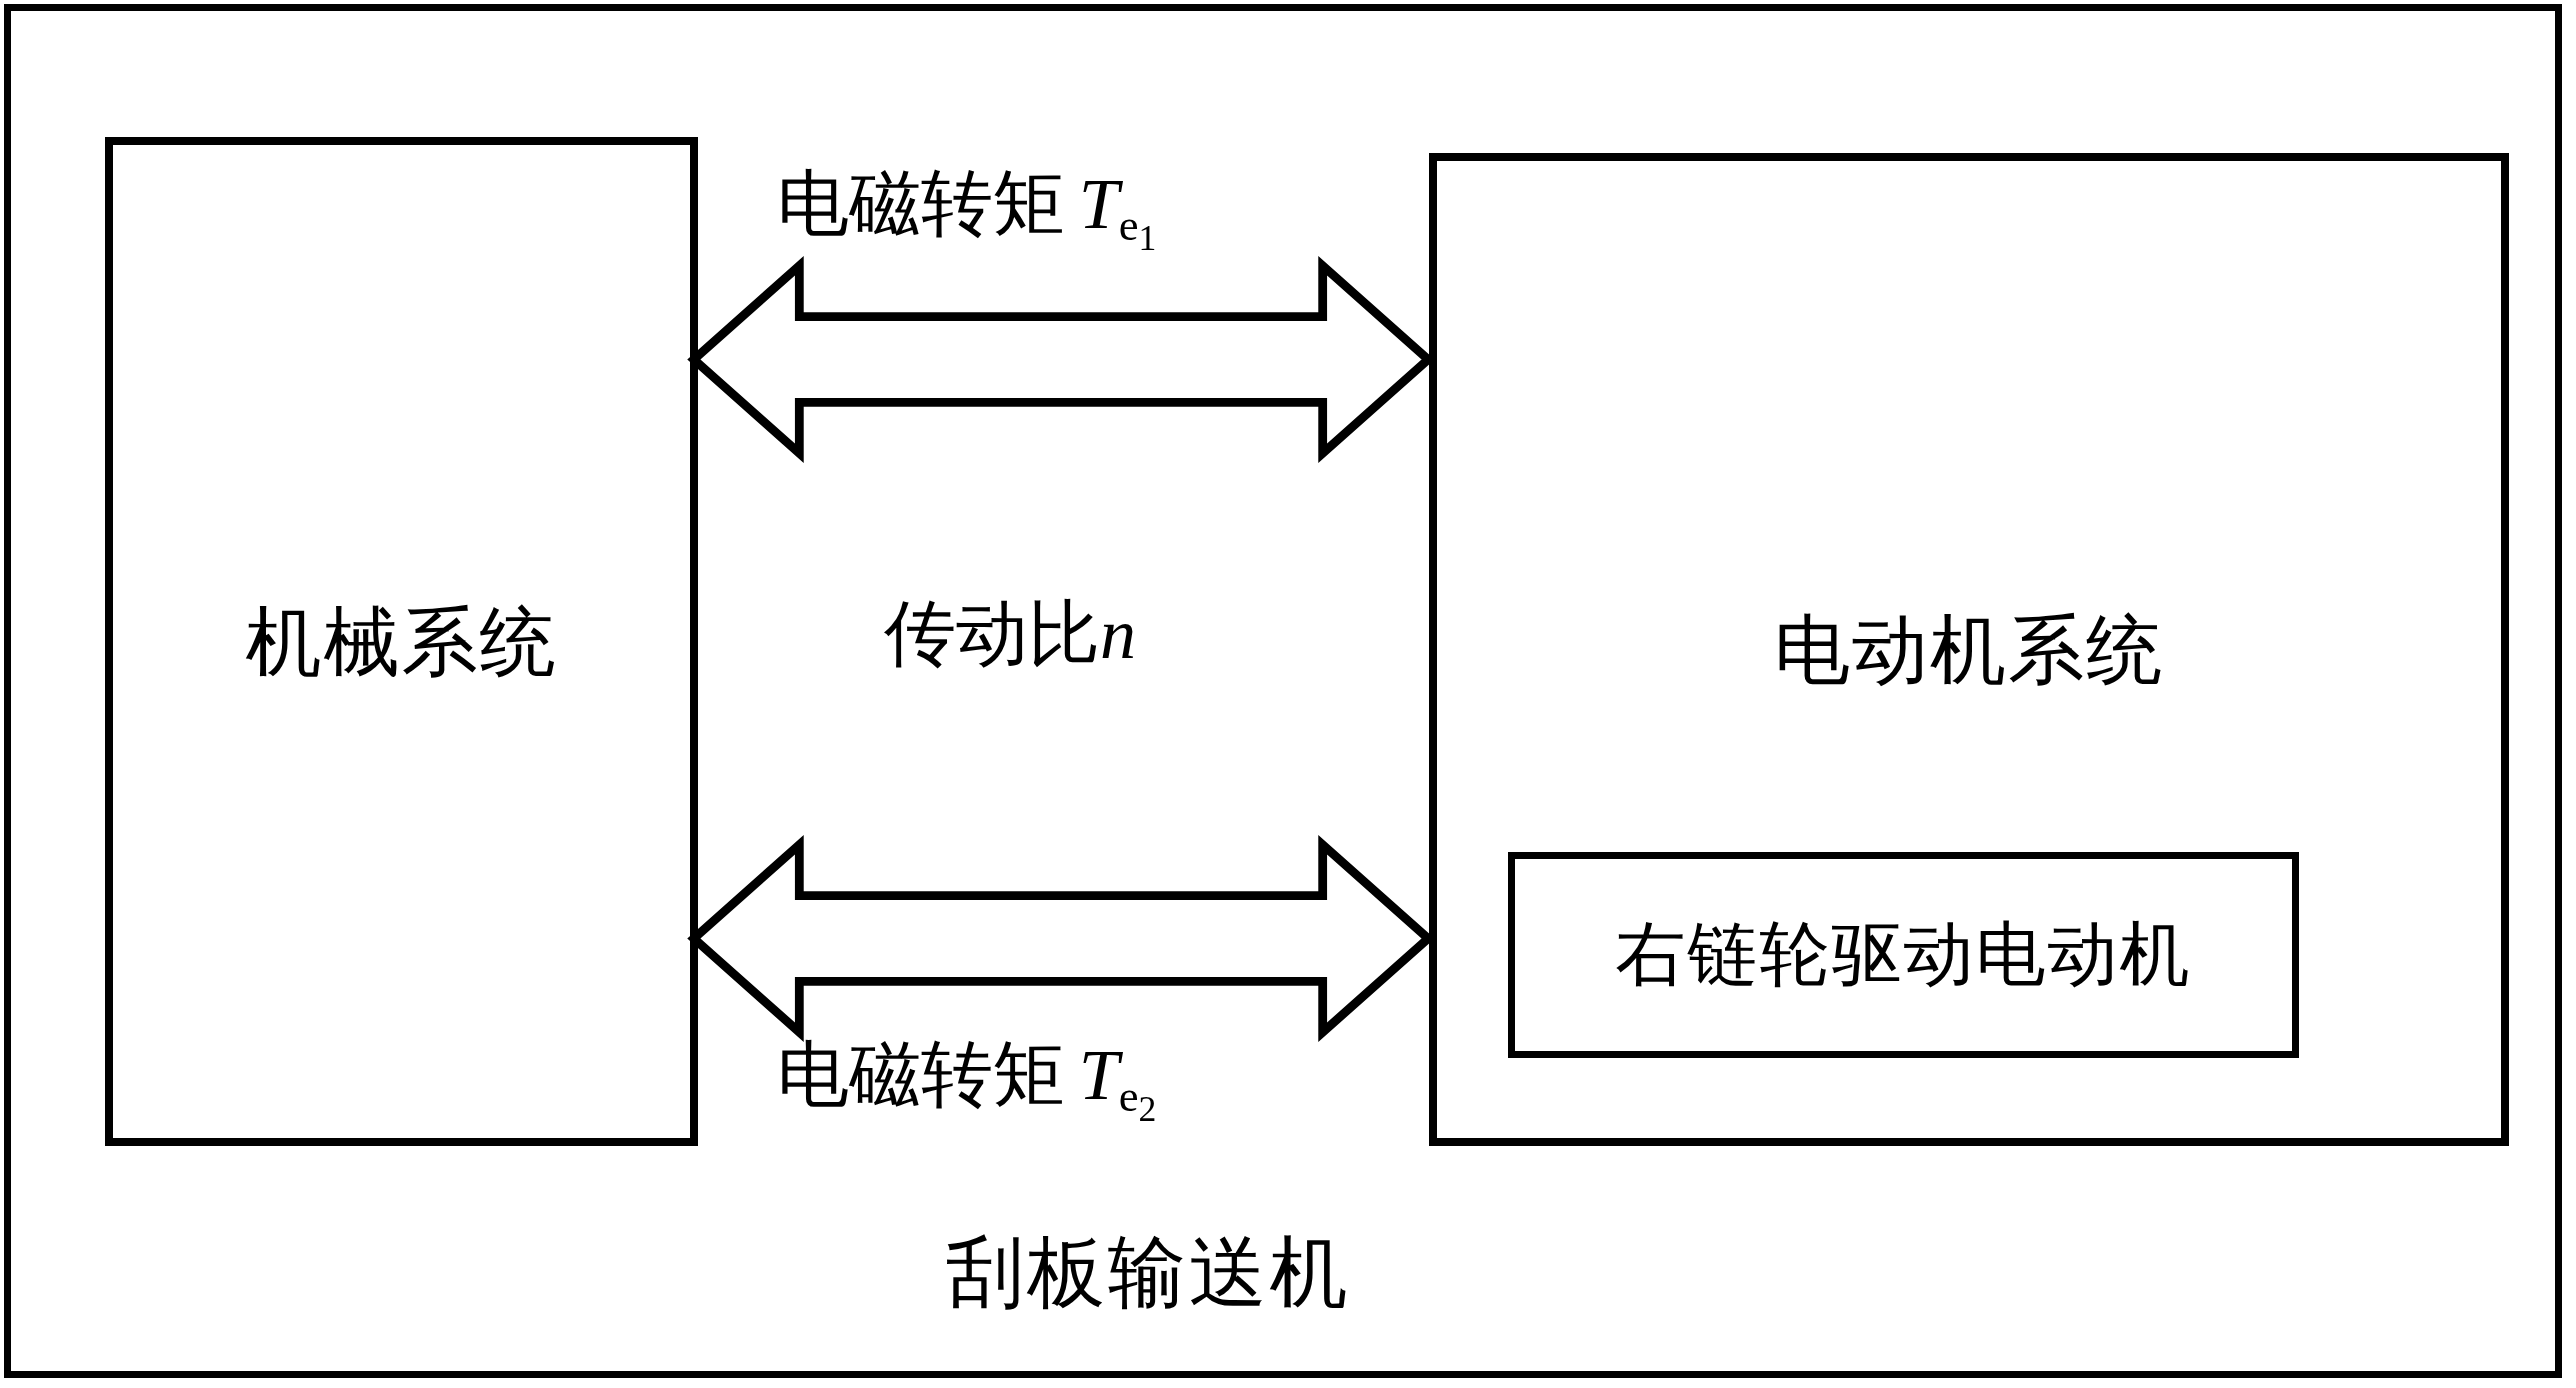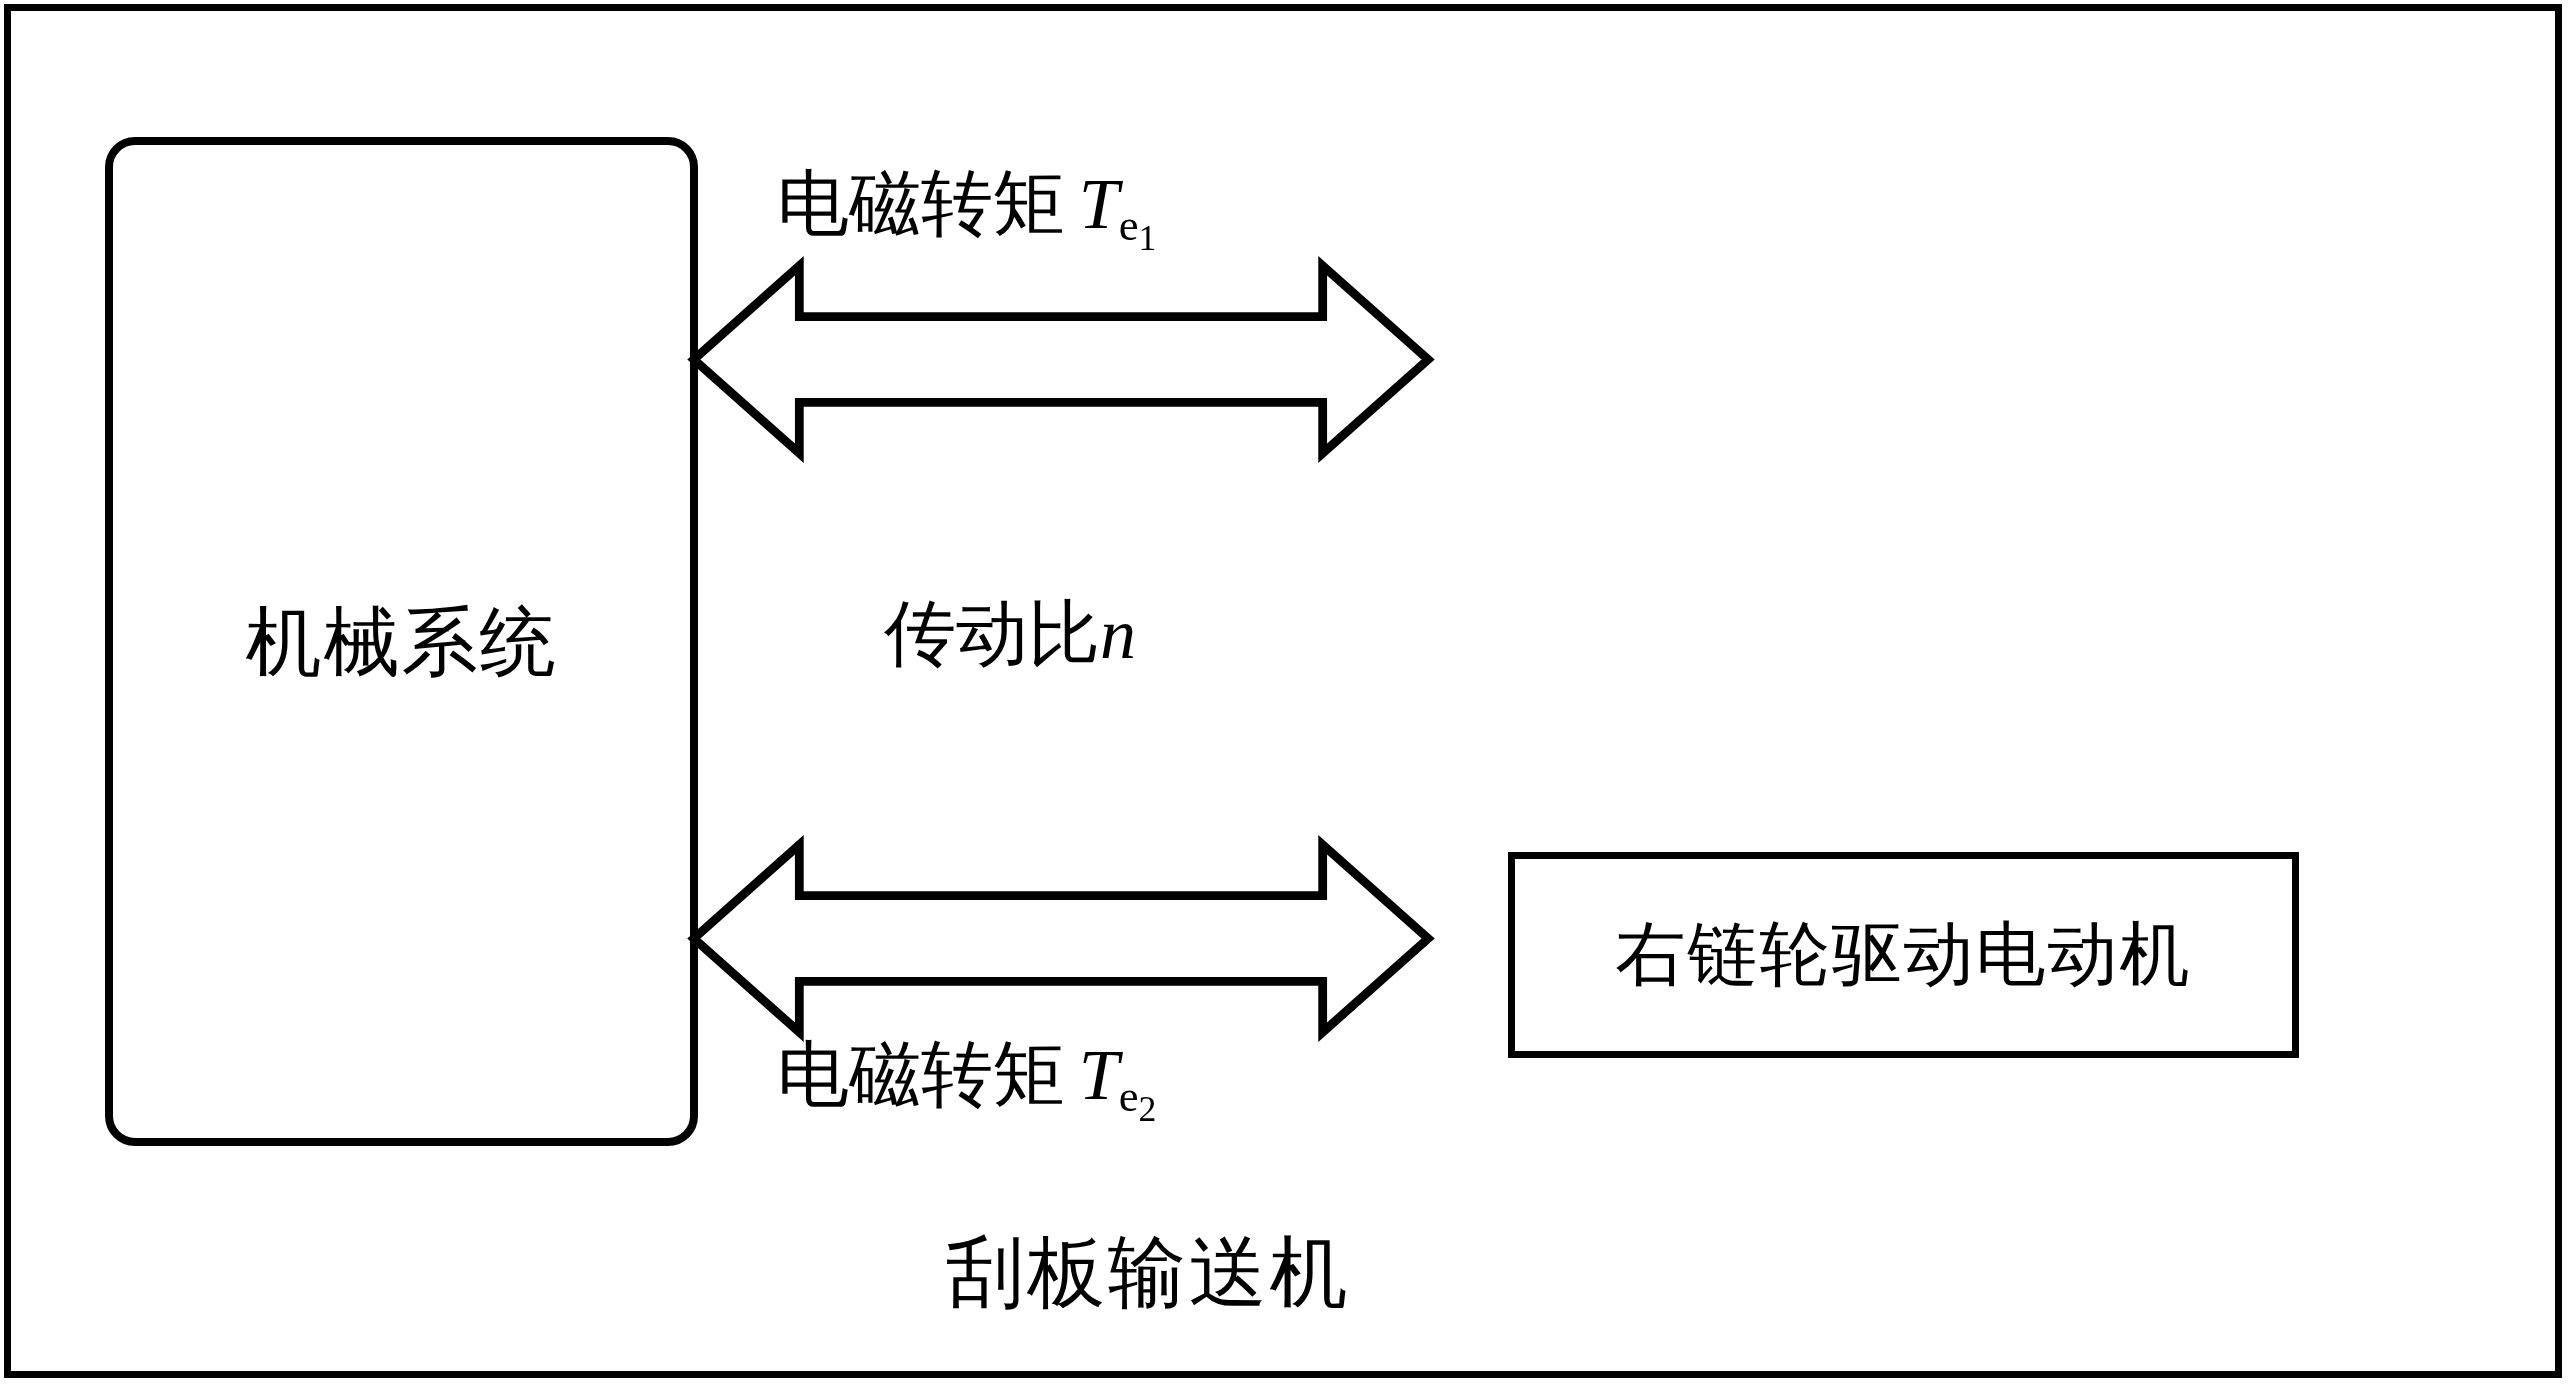--- a/index.html
+++ b/index.html
@@ -49,21 +49,20 @@
     display: flex;
     align-items: center;
     justify-content: center;
   }
 
   #mechanical-box {
     left: 105px;
     top: 137px;
     width: 593px;
     height: 1009px;
-    border-radius: 30px;
   }
   #motor-box {
     left: 1429px;
     top: 153px;
     width: 1080px;
     height: 993px;
   }
   #motor-left-box {
     left: 1508px;
     top: 257px;
@@ -173,20 +172,23 @@
 <body>
 
 <div id="canvas">
 
   <div class="outer-frame"></div>
 
   <div class="box" id="mechanical-box">
     <span class="cjk" id="mechanical-label">机械系统</span>
   </div>
 
+  <div class="box" id="motor-box">
+    <span class="cjk" id="motor-system-label" style="position:absolute; left:0; right:0; top:50%; transform:translateY(-50%); text-align:center;">电动机系统</span>
+  </div>
 
 
   <div class="box-inner" id="motor-right-box">
     <span class="cjk" id="motor-right-label">右链轮驱动电动机</span>
   </div>
 
   <svg class="arrow-svg" id="arrow-top-svg" viewBox="0 0 772 212">
     <polygon points="10,106 118,10 118,62 654,62 654,10 762,106 654,202 654,150 118,150 118,202" fill="#ffffff" stroke="#000000" stroke-width="9" stroke-linejoin="miter"></polygon>
   </svg>
 

